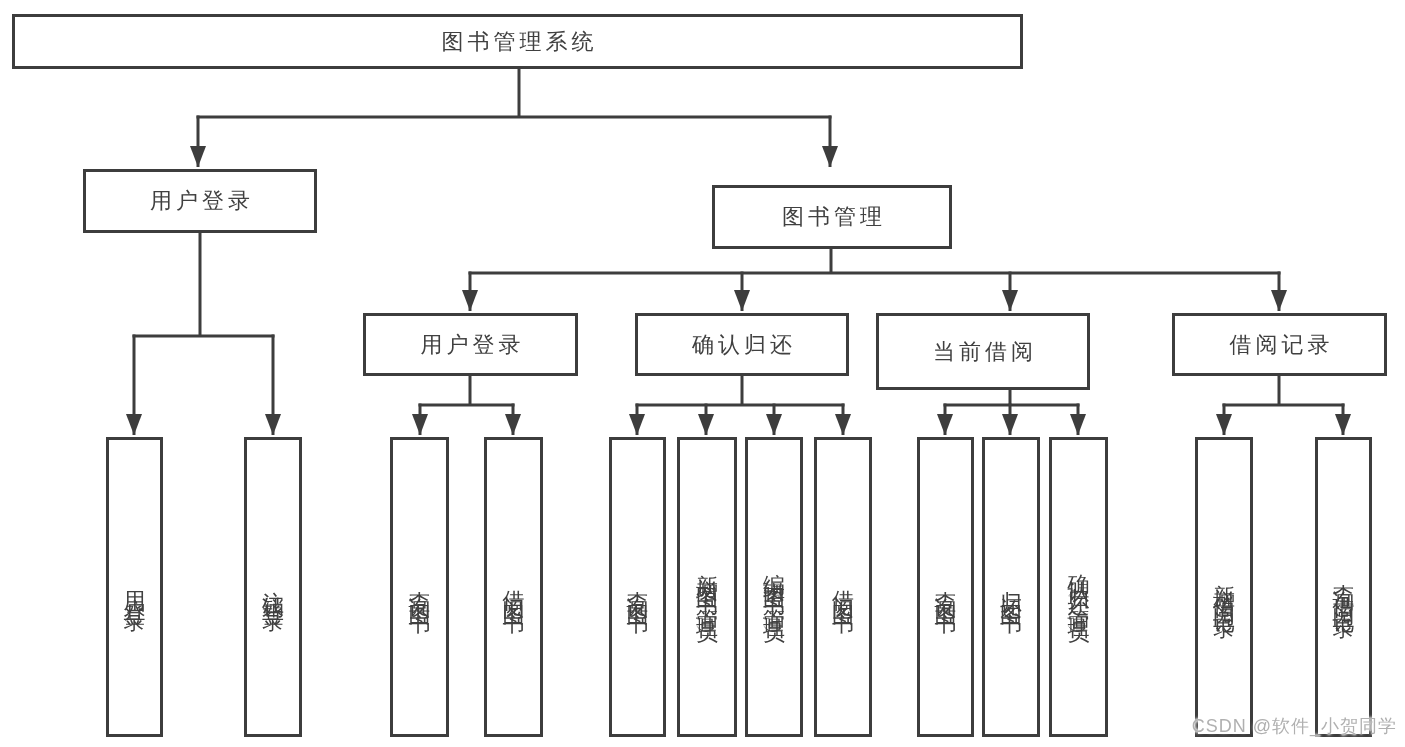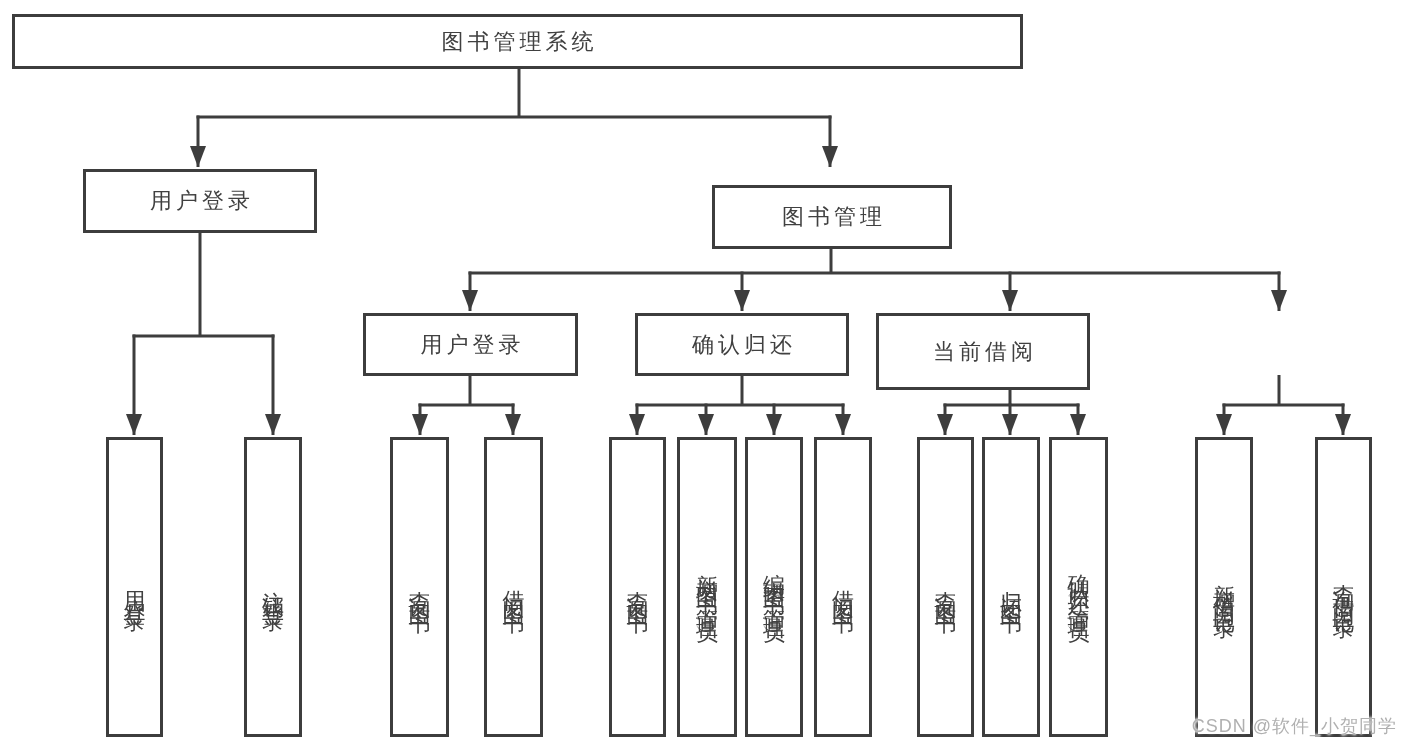--- a/index.html
+++ b/index.html
@@ -124,20 +124,23 @@
 
   <div class="node" style="left:363px; top:313px; width:215px; height:63px;">
     <span class="hlabel">用户登录</span>
   </div>
   <div class="node" style="left:635px; top:313px; width:214px; height:63px;">
     <span class="hlabel">确认归还</span>
   </div>
   <div class="node" style="left:876px; top:313px; width:214px; height:77px;">
     <span class="hlabel">当前借阅</span>
   </div>
+  <div class="node" style="left:1172px; top:313px; width:215px; height:63px;">
+    <span class="hlabel">借阅记录</span>
+  </div>
 
   <div class="node vnode" style="left:106px; top:437px; width:57px; height:300px;">
     <span class="vlabel">用户登录</span>
   </div>
   <div class="node vnode" style="left:244px; top:437px; width:58px; height:300px;">
     <span class="vlabel">注销登录</span>
   </div>
 
   <div class="node vnode" style="left:390px; top:437px; width:59px; height:300px;">
     <span class="vlabel">查询图书</span>

